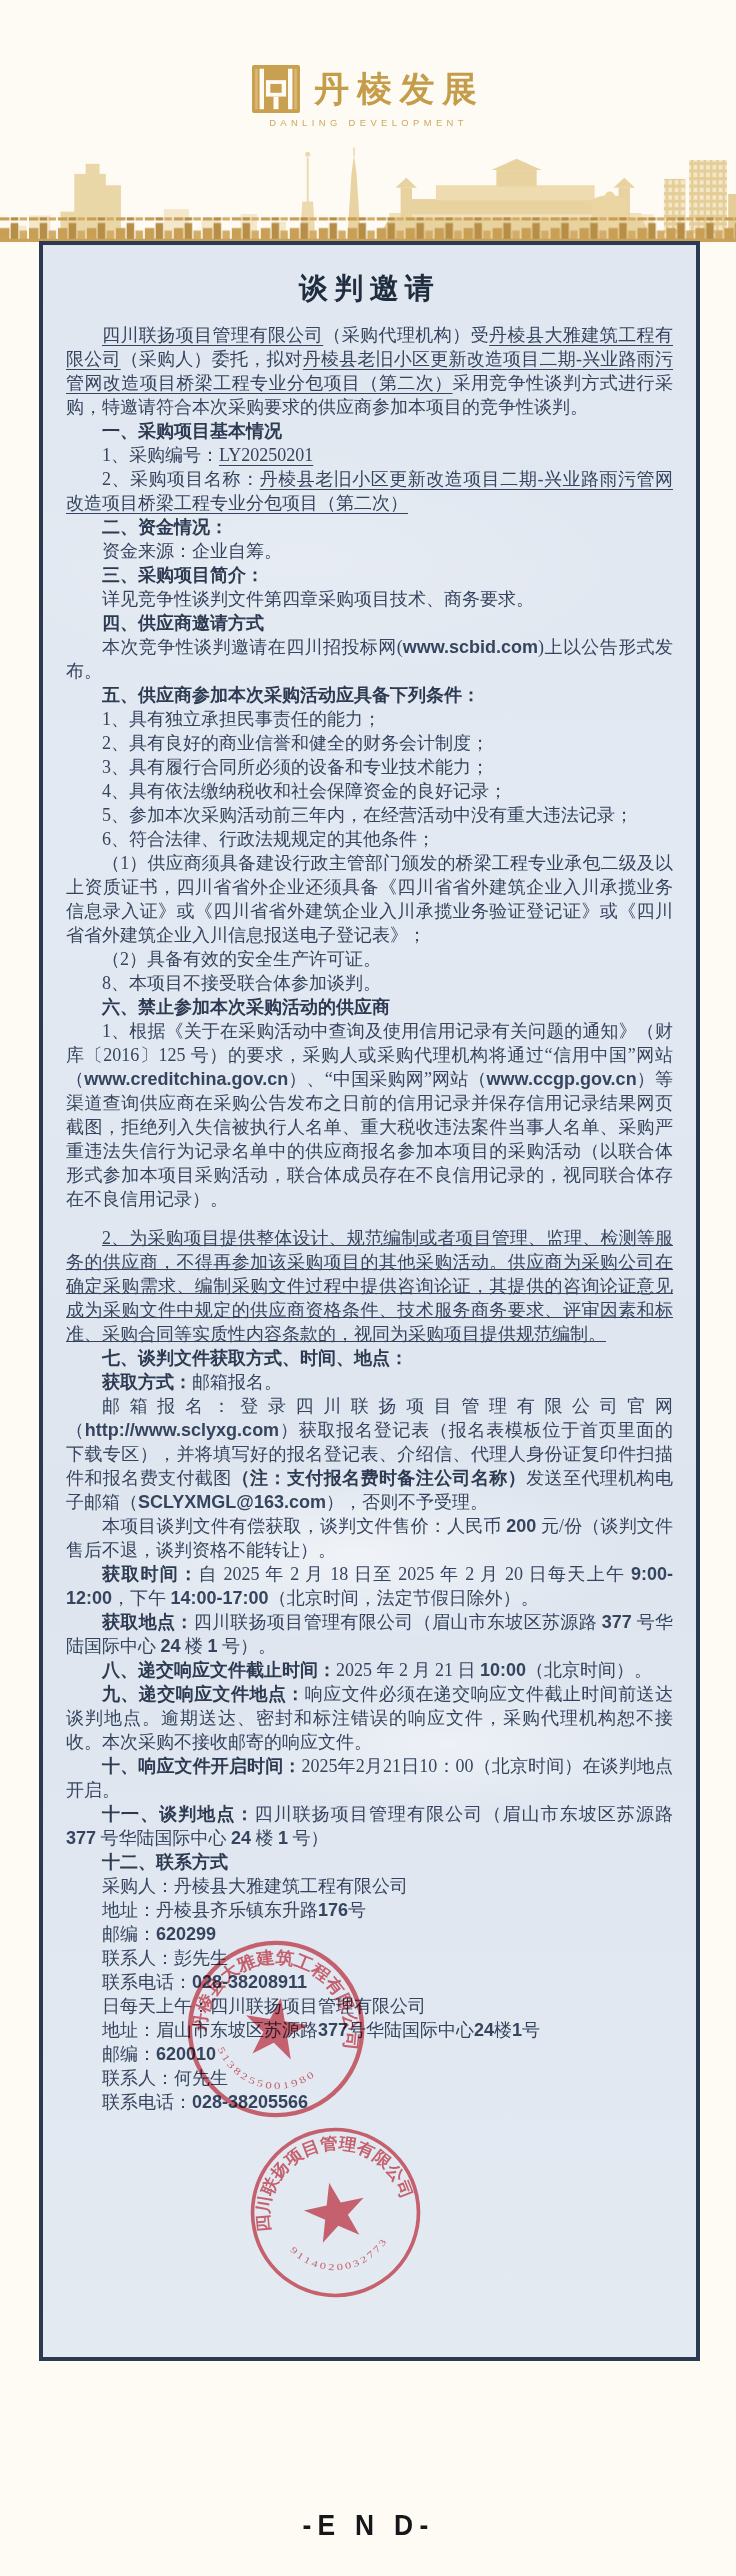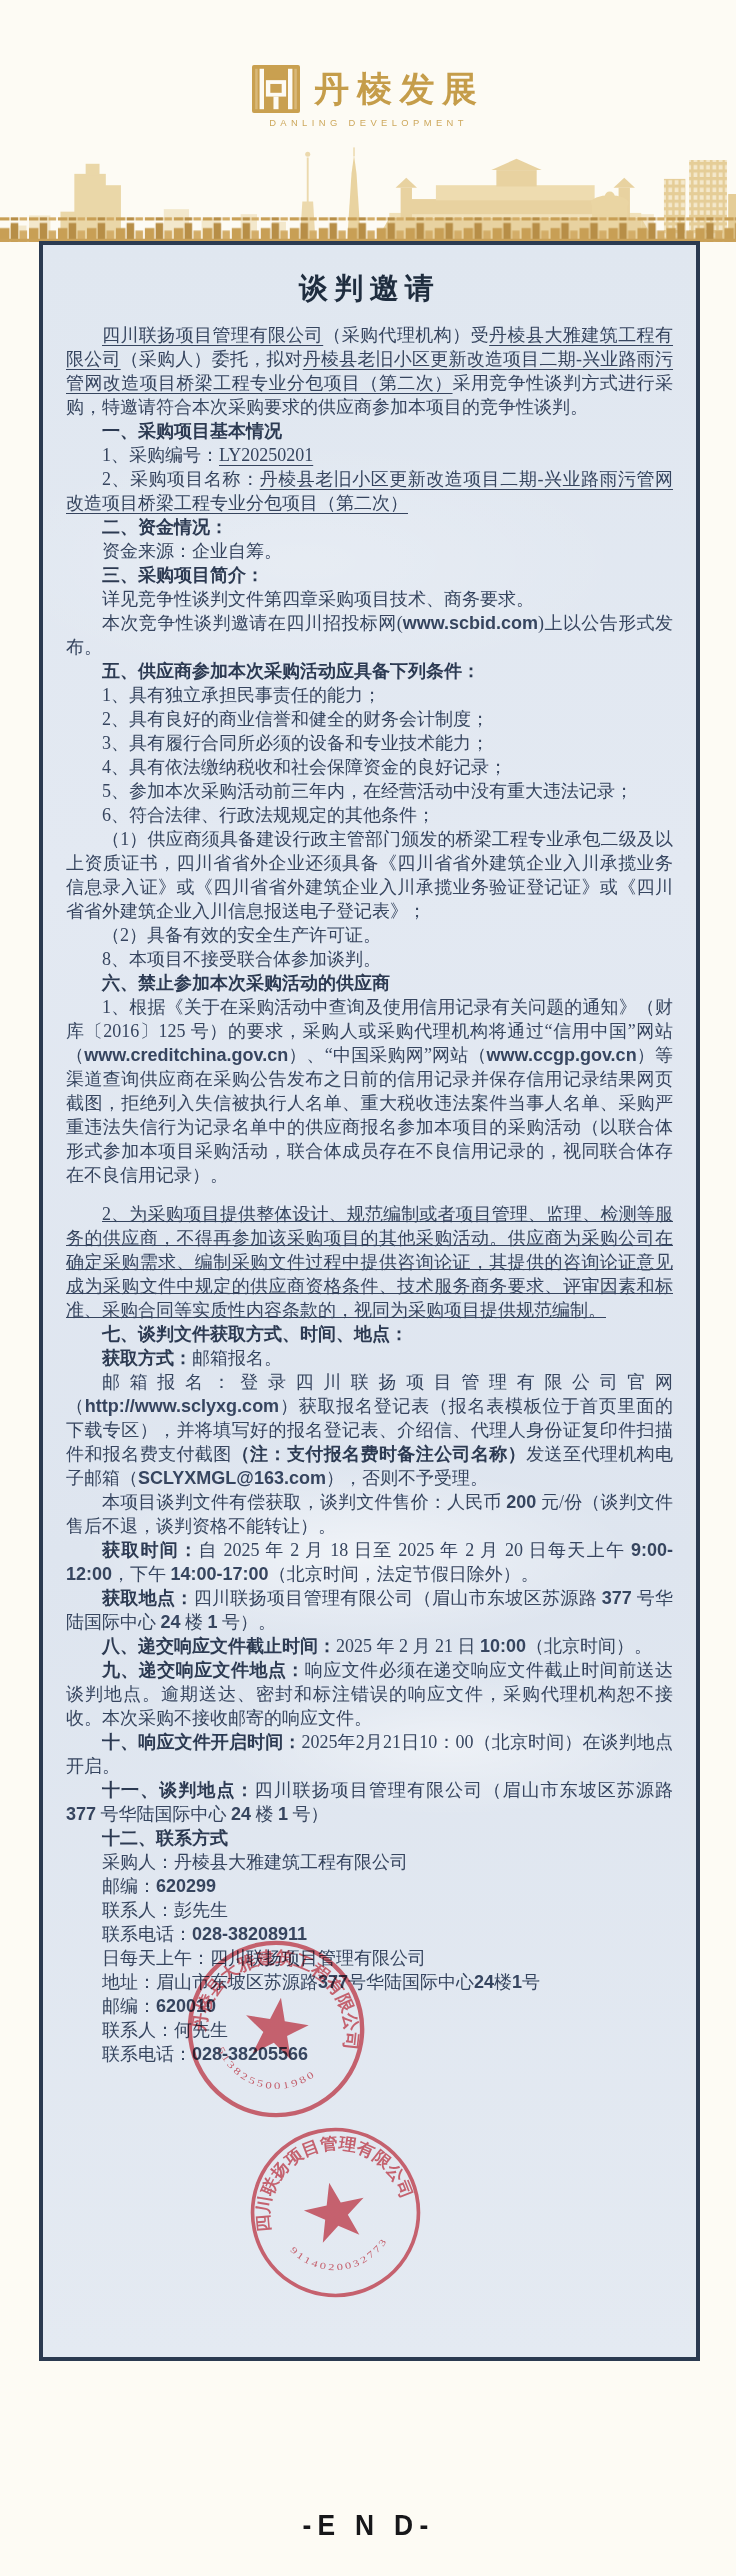--- a/index.html
+++ b/index.html
@@ -154,20 +154,21 @@
   <h1 class="doc-title">谈判邀请</h1>
   <div id="doc-body">
       <p class="line"><span class="u">四川联扬项目管理有限公司</span><span>（采购代理机构）受</span><span class="u">丹棱县大雅建筑工程有限公司</span><span>（采购人）委托，拟对</span><span class="u">丹棱县老旧小区更新改造项目二期-兴业路雨污管网改造项目桥梁工程专业分包项目（第二次）</span><span>采用竞争性谈判方式进行采购，特邀请符合本次采购要求的供应商参加本项目的竞争性谈判。</span></p>
       <p class="line"><span class="b">一、采购项目基本情况</span></p>
       <p class="line"><span>1、采购编号：</span><span class="u">LY20250201</span></p>
       <p class="line"><span>2、采购项目名称：</span><span class="u">丹棱县老旧小区更新改造项目二期-兴业路雨污管网改造项目桥梁工程专业分包项目（第二次）</span></p>
       <p class="line"><span class="b">二、资金情况：</span></p>
       <p class="line"><span>资金来源：企业自筹。</span></p>
       <p class="line"><span class="b">三、采购项目简介：</span></p>
       <p class="line"><span>详见竞争性谈判文件第四章采购项目技术、商务要求。</span></p>
+      <p class="line"><span class="b">四、供应商邀请方式</span></p>
       <p class="line"><span>本次竞争性谈判邀请在四川招投标网(</span><span class="num">www.scbid.com</span><span>)上以公告形式发布。</span></p>
       <p class="line"><span class="b">五、供应商参加本次采购活动应具备下列条件：</span></p>
       <p class="line"><span>1、具有独立承担民事责任的能力；</span></p>
       <p class="line"><span>2、具有良好的商业信誉和健全的财务会计制度；</span></p>
       <p class="line"><span>3、具有履行合同所必须的设备和专业技术能力；</span></p>
       <p class="line"><span>4、具有依法缴纳税收和社会保障资金的良好记录；</span></p>
       <p class="line"><span>5、参加本次采购活动前三年内，在经营活动中没有重大违法记录；</span></p>
       <p class="line"><span>6、符合法律、行政法规规定的其他条件；</span></p>
       <p class="line"><span>（1）供应商须具备建设行政主管部门颁发的桥梁工程专业承包二级及以上资质证书，四川省省外企业还须具备《四川省省外建筑企业入川承揽业务信息录入证》或《四川省省外建筑企业入川承揽业务验证登记证》或《四川省省外建筑企业入川信息报送电子登记表》；</span></p>
       <p class="line"><span>（2）具备有效的安全生产许可证。</span></p>
@@ -180,20 +181,21 @@
       <p class="line"><span>邮箱报名：登录四川联扬项目管理有限公司官网（</span><span class="num">http://www.sclyxg.com</span><span>）获取报名登记表（报名表模板位于首页里面的下载专区），并将填写好的报名登记表、介绍信、代理人身份证复印件扫描件和报名费支付截图</span><span class="b">（注：支付报名费时备注公司名称）</span><span>发送至代理机构电子邮箱（</span><span class="num">SCLYXMGL@163.com</span><span>），否则不予受理。</span></p>
       <p class="line"><span>本项目谈判文件有偿获取，谈判文件售价：人民币 </span><span class="num">200</span><span> 元/份（谈判文件售后不退，谈判资格不能转让）。</span></p>
       <p class="line"><span class="b">获取时间：</span><span>自 2025 年 2 月 18 日至 2025 年 2 月 20 日每天上午 </span><span class="num">9:00-12:00</span><span>，下午 </span><span class="num">14:00-17:00</span><span>（北京时间，法定节假日除外）。</span></p>
       <p class="line"><span class="b">获取地点：</span><span>四川联扬项目管理有限公司（眉山市东坡区苏源路 </span><span class="num">377</span><span> 号华陆国际中心 </span><span class="num">24</span><span> 楼 </span><span class="num">1</span><span> 号）。</span></p>
       <p class="line"><span class="b">八、递交响应文件截止时间：</span><span>2025 年 2 月 21 日 </span><span class="num">10:00</span><span>（北京时间）。</span></p>
       <p class="line"><span class="b">九、递交响应文件地点：</span><span>响应文件必须在递交响应文件截止时间前送达谈判地点。逾期送达、密封和标注错误的响应文件，采购代理机构恕不接收。本次采购不接收邮寄的响应文件。</span></p>
       <p class="line"><span class="b">十、响应文件开启时间：</span><span>2025年2月21日10：00（北京时间）在谈判地点开启。</span></p>
       <p class="line"><span class="b">十一、谈判地点：</span><span>四川联扬项目管理有限公司（眉山市东坡区苏源路 </span><span class="num">377</span><span> 号华陆国际中心 </span><span class="num">24</span><span> 楼 </span><span class="num">1</span><span> 号）</span></p>
       <p class="line"><span class="b">十二、联系方式</span></p>
       <p class="line"><span>采购人：丹棱县大雅建筑工程有限公司</span></p>
+      <p class="line"><span>地址：丹棱县齐乐镇东升路</span><span class="num">176</span><span>号</span></p>
       <p class="line"><span>邮编：</span><span class="num">620299</span></p>
       <p class="line"><span>联系人：彭先生</span></p>
       <p class="line"><span>联系电话：</span><span class="num">028-38208911</span></p>
       <p class="line"><span>日每天上午：四川联扬项目管理有限公司</span></p>
       <p class="line"><span>地址：眉山市东坡区苏源路</span><span class="num">377</span><span>号华陆国际中心</span><span class="num">24</span><span>楼</span><span class="num">1</span><span>号</span></p>
       <p class="line"><span>邮编：</span><span class="num">620010</span></p>
       <p class="line"><span>联系人：何先生</span></p>
       <p class="line"><span>联系电话：</span><span class="num">028-38205566</span></p>
     </div>
 </div>

